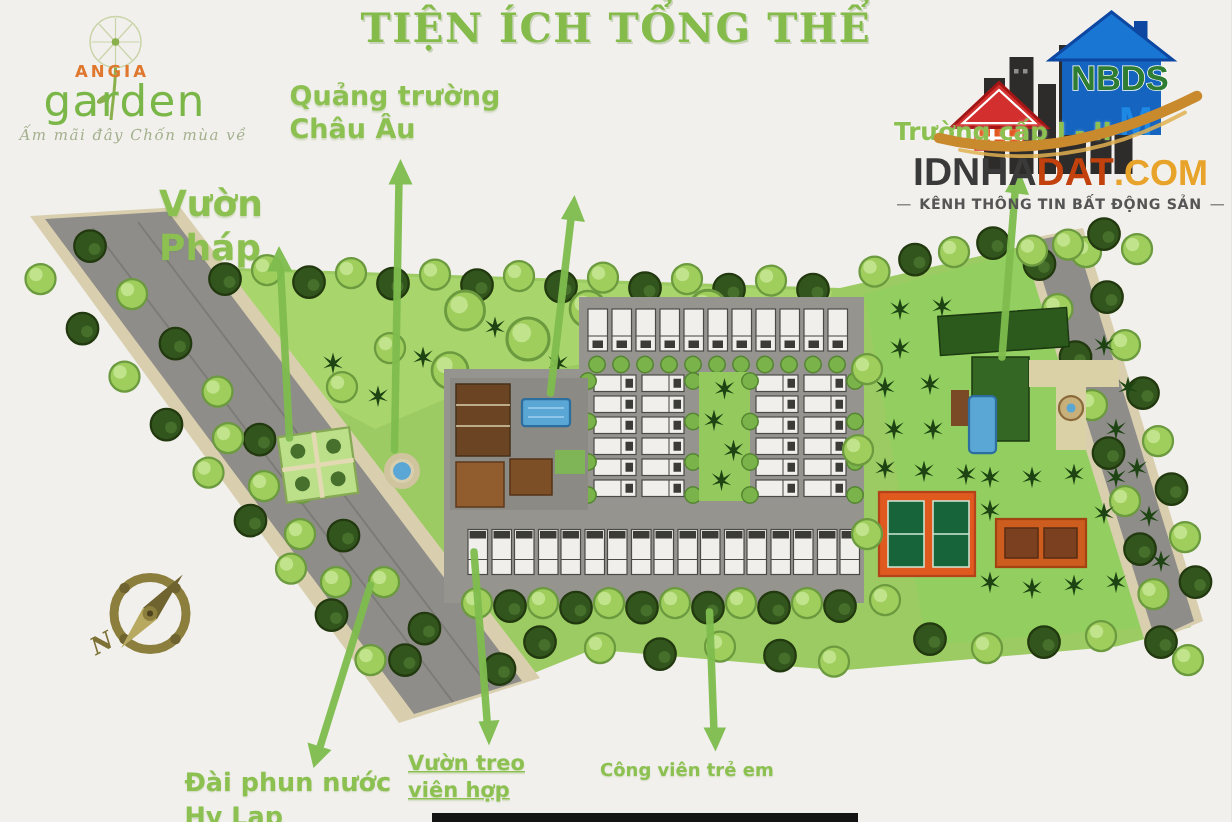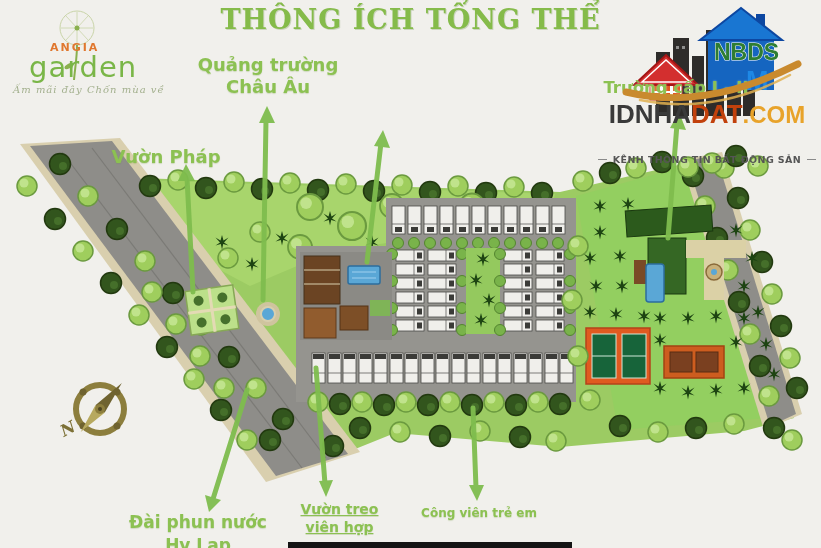--- a/index.html
+++ b/index.html
@@ -4,41 +4,41 @@
 <style>
   html,body{margin:0;padding:0;background:#ddd;}
   .screen{position:relative;width:821px;height:548px;background:#f1f0ec;overflow:hidden;
           font-family:"DejaVu Sans",sans-serif;}
   .layer{position:absolute;left:0;top:0;}
   
   .title{position:absolute;left:0;top:4px;width:821px;text-align:center;z-index:2;
          font-family:"DejaVu Serif","Liberation Serif",serif;font-weight:700;font-size:27px;
          color:#85bb4a;letter-spacing:1px;text-shadow:1px 1px 0 rgba(90,130,50,.25);}
   
-  .map-label{position:absolute;z-index:3;color:#8cc152;font-weight:700;text-align:center;
+  .map-label{position:absolute;z-index:3;color:#8cc152;font-weight:700;
              line-height:1.22;text-shadow:0 1px 1px rgba(110,150,60,.25);}
-  .lbl-vuon-phap{left:106px;top:146px;width:120px;font-size:18px;}
+  .lbl-vuon-phap{left:106px;top:122px;width:120px;font-size:24px;}
   .lbl-quang-truong{left:193px;top:54px;width:150px;font-size:18px;}
   .lbl-ho-boi{left:343px;top:102px;width:85px;font-size:18px;}
   .lbl-truong-cap{left:596px;top:78px;width:160px;font-size:16.5px;text-shadow:0 0 2px rgba(255,255,255,.5);}
   .lbl-dai-phun{left:123px;top:511px;width:150px;font-size:17px;line-height:1.35;}
   .lbl-vuon-treo{left:272px;top:500px;width:135px;font-size:14px;line-height:1.3;text-decoration:underline;}
   .lbl-cong-vien{left:400px;top:506px;width:158px;font-size:12px;}
   
   .angia{position:absolute;left:5px;top:0;width:170px;height:100px;z-index:2;}
   
   .nbds-base{position:absolute;left:596px;top:0;width:225px;height:150px;z-index:2;}
   .nbds-top{position:absolute;left:596px;top:0;width:225px;height:150px;z-index:4;pointer-events:none;}
   .nbds-name{position:absolute;left:598px;top:99px;width:218px;z-index:5;text-align:center;
              font-family:"Liberation Sans",sans-serif;font-weight:700;font-size:26px;letter-spacing:0px;}
   .nbds-name .p1{color:#3a3a3a;}
   .nbds-name .p2{color:#c2410c;}
   .nbds-name .p3{color:#e8a32a;font-size:24px;}
   .nbds-tag{position:absolute;left:598px;top:131px;width:218px;z-index:5;display:flex;
-            align-items:center;justify-content:center;gap:6px;margin-top:23px;}
+            align-items:center;justify-content:center;gap:6px;}
   .nbds-tag .txt{font-size:9.5px;font-weight:700;color:#555;letter-spacing:.4px;white-space:nowrap;}
   .nbds-tag .dash{width:20px;height:1px;background:#8a8a8a;}
   
   .black-bar{position:absolute;left:288px;top:542px;width:284px;height:6px;background:#141414;z-index:6;}
 </style>
 </head>
 <body>
 
 <div class="screen">
 
@@ -444,21 +444,21 @@
         <line x1="316" y1="368" x2="325" y2="484"></line>
           <polygon points="326,497 319,481 333,480" stroke="none"></polygon>
       </g>
       <g>
         <line x1="473" y1="408" x2="476" y2="488"></line>
           <polygon points="477,501 469,485 484,485" stroke="none"></polygon>
       </g>
     </g>
   </svg>
 
-  <div class="title">THÔNG ÍCH TỔNG THỂ</div>
+  <div class="title">TIỆN ÍCH TỔNG THỂ</div>
 
   <svg class="angia" viewBox="0 0 170 100">
     <g>
       <circle cx="72" cy="28" r="17" fill="none" stroke="#c9d4a8" stroke-width="1"></circle>
       <g stroke="#c9d4a8" stroke-width="0.8">
         <line x1="72" y1="28" x2="72" y2="12"></line>
           <line x1="72" y1="28" x2="83" y2="16"></line>
           <line x1="72" y1="28" x2="88" y2="28"></line>
           <line x1="72" y1="28" x2="83" y2="40"></line>
           <line x1="72" y1="28" x2="72" y2="44"></line>

